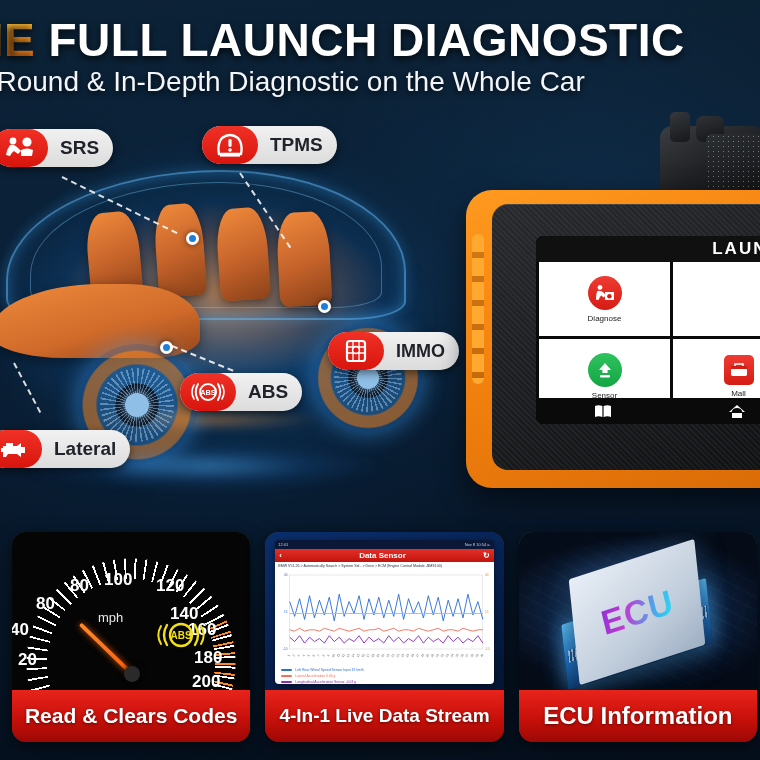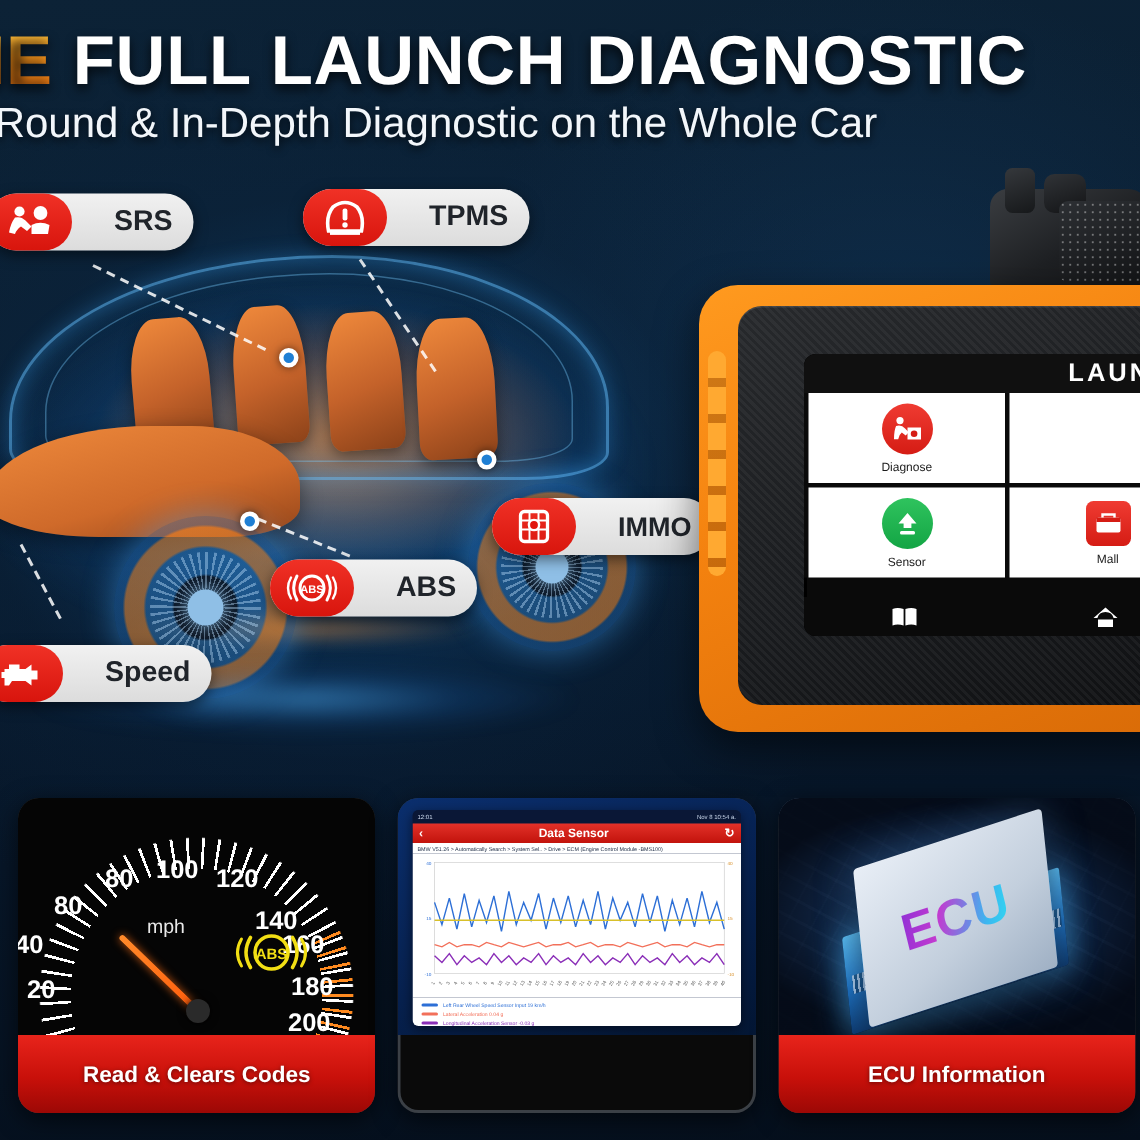--- a/index.html
+++ b/index.html
@@ -112,21 +112,21 @@
     border-radius:19px; padding-right:14px;
     box-shadow:0 3px 9px rgba(0,0,0,.5);
   }
   .badge .bicon {
     width:56px; height:38px; flex:0 0 56px;
     background:linear-gradient(180deg,#f03126 0%,#d8150d 100%);
     border-radius:19px; display:flex; align-items:center; justify-content:center;
   }
   .badge .bicon svg { display:block; }
   .badge .blabel {
-    font-size:19px; font-weight:bold; color:#20242a; padding-left:28px; white-space:nowrap;
+    font-size:19px; font-weight:bold; color:#20242a; padding-left:12px; white-space:nowrap;
   }
   .badge.wide .blabel { font-size:18px; }
 
   
   .tablet { position:absolute; left:466px; top:190px; width:330px; height:298px; }
   .bumper {
     position:absolute; inset:0; border-radius:26px;
     background:linear-gradient(158deg,#ff9a1f 0%,#f4820f 42%,#d96b07 100%);
     box-shadow:0 10px 28px rgba(0,0,0,.55);
   }
@@ -148,21 +148,21 @@
     background:#0a0a0a; border-radius:8px; overflow:hidden;
     box-shadow:inset 0 0 0 2px #000;
   }
   .scr-top {
     height:26px; background:#101010; display:flex; align-items:center; justify-content:flex-end;
     padding-right:8px;
   }
   .brand { color:#fff; font-size:17px; font-weight:bold; letter-spacing:2px; }
   .tiles { display:grid; grid-template-columns:1fr 1fr; gap:3px; padding:0 0 0 3px; background:#0a0a0a; }
   .tile {
-    background:#fff; height:60px; display:flex; flex-direction:column;
+    background:#fff; height:74px; display:flex; flex-direction:column;
     align-items:center; justify-content:center; gap:4px;
   }
   .tile-label { font-size:8px; color:#1b1b1b; }
   .tile-ico { width:34px; height:34px; border-radius:50%; display:flex; align-items:center; justify-content:center; }
   .ico-red { background:linear-gradient(180deg,#ef3b32 0%,#d51c14 100%); }
   .ico-green { background:linear-gradient(180deg,#2fc35e 0%,#13a544 100%); }
   .ico-mall { width:30px; height:30px; border-radius:5px; background:linear-gradient(180deg,#ef3b32 0%,#d51c14 100%);
     display:flex; align-items:center; justify-content:center; }
   .navbar {
     position:absolute; left:0; right:0; bottom:0; height:26px; background:#0a0a0a;
@@ -194,24 +194,24 @@
     background:#0a0a0a;
     box-shadow:0 4px 16px rgba(0,0,0,.6), inset 0 0 0 2px rgba(120,130,145,.45);
   }
   .card .art { position:absolute; left:0; right:0; top:0; height:158px; overflow:hidden; }
   .card .cap {
     position:absolute; left:0; right:0; bottom:0; height:52px;
     background:linear-gradient(180deg,#e8241b 0%,#c8100a 55%,#9c0805 100%);
     display:flex; align-items:center; justify-content:center;
     border-radius:0 0 12px 12px;
   }
-  .cap-text { color:#fff; font-size:15px; font-weight:bold; white-space:nowrap;
+  .cap-text { color:#fff; font-size:21px; font-weight:bold; white-space:nowrap;
     text-shadow:0 1px 3px rgba(0,0,0,.5); }
   .card2 .cap-text { font-size:19px; }
-  .card3 .cap-text { font-size:15px; }
+  .card3 .cap-text { font-size:24px; }
 
   
   .speedo { position:absolute; inset:0; background:#050505; }
   .speedo .ticks {
     position:absolute; left:-6px; top:6px; width:250px; height:250px; border-radius:50%;
     background:repeating-conic-gradient(from 200deg, #ffffff 0deg 1.1deg, rgba(0,0,0,0) 1.1deg 6deg);
     -webkit-mask:radial-gradient(circle at 50% 50%, transparent 0 84px, #000 84px 104px, transparent 105px);
     mask:radial-gradient(circle at 50% 50%, transparent 0 84px, #000 84px 104px, transparent 105px);
   }
   .speedo .ticks-warn {
@@ -377,21 +377,21 @@
     </span>
     <span class="blabel">ABS</span>
   </div>
 
   <div class="badge" style="left:-14px; top:430px;">
     <span class="bicon">
       <svg width="30" height="22" viewBox="0 0 30 22">
         <path d="M4 8 h3 V5 h7 v3 h4 l4 -3 v4 h4 v6 h-4 v4 l-4 -3 h-9 l-2 3 h-3 v-5 H2 v-4 h2z" fill="#fff"></path>
       </svg>
     </span>
-    <span class="blabel">Speed</span>
+    <span class="blabel">Lateral</span>
   </div>
 
   <div class="obd">
     <div class="body"></div>
     <div class="nub"></div>
     <div class="nub2"></div>
     <div class="mesh"></div>
   </div>
 
   <div class="tablet">
@@ -459,21 +459,21 @@
     <div class="card card1">
       <div class="art">
         <div class="speedo">
           <div class="ticks"></div>
           <div class="ticks-warn"></div>
           <span class="sp-num" style="left:6px; top:118px;">20</span>
           <span class="sp-num" style="left:-2px; top:88px;">40</span>
           <span class="sp-num" style="left:24px; top:62px;">80</span>
           <span class="sp-num" style="left:58px; top:44px;">80</span>
           <span class="sp-num" style="left:92px; top:38px;">100</span>
-          <span class="sp-num" style="left:132px; top:44px;">120</span>
+          <span class="sp-num" style="left:144px; top:44px;">120</span>
           <span class="sp-num" style="left:158px; top:72px;">140</span>
           <span class="sp-num" style="left:176px; top:88px;">160</span>
           <span class="sp-num" style="left:182px; top:116px;">180</span>
           <span class="sp-num" style="left:180px; top:140px;">200</span>
           <span class="sp-mph">mph</span>
           <span class="abs-lamp">
             <svg width="62" height="30" viewBox="0 0 62 30">
               <circle cx="31" cy="15" r="11" fill="none" stroke="#f2df14" stroke-width="2.4"></circle>
               <text x="31" y="19" font-family="Liberation Sans, sans-serif" font-size="10" font-weight="bold" fill="#f2df14" text-anchor="middle">ABS</text>
               <path d="M17 5 Q11 15 17 25" fill="none" stroke="#f2df14" stroke-width="2.4" stroke-linecap="round"></path>
@@ -571,20 +571,23 @@
               </div>
               <div class="lg-row">
                 <span class="lg-sw" style="background:#8b2fb8"></span>
                 <span class="lg-tx" style="color:#8b2fb8">Longitudinal Acceleration Sensor -0.03 g</span>
               </div>
 
             </div>
           </div>
         </div>
       </div>
+      <div class="cap">
+        <span class="cap-text">4-In-1 Live Data Stream</span>
+      </div>
     </div>
 
     <div class="card card3">
       <div class="art">
         <div class="ecu">
           <div class="base"></div>
           <div class="pins"></div>
           <div class="chip">
             <span class="chip-txt">ECU</span>
           </div>

